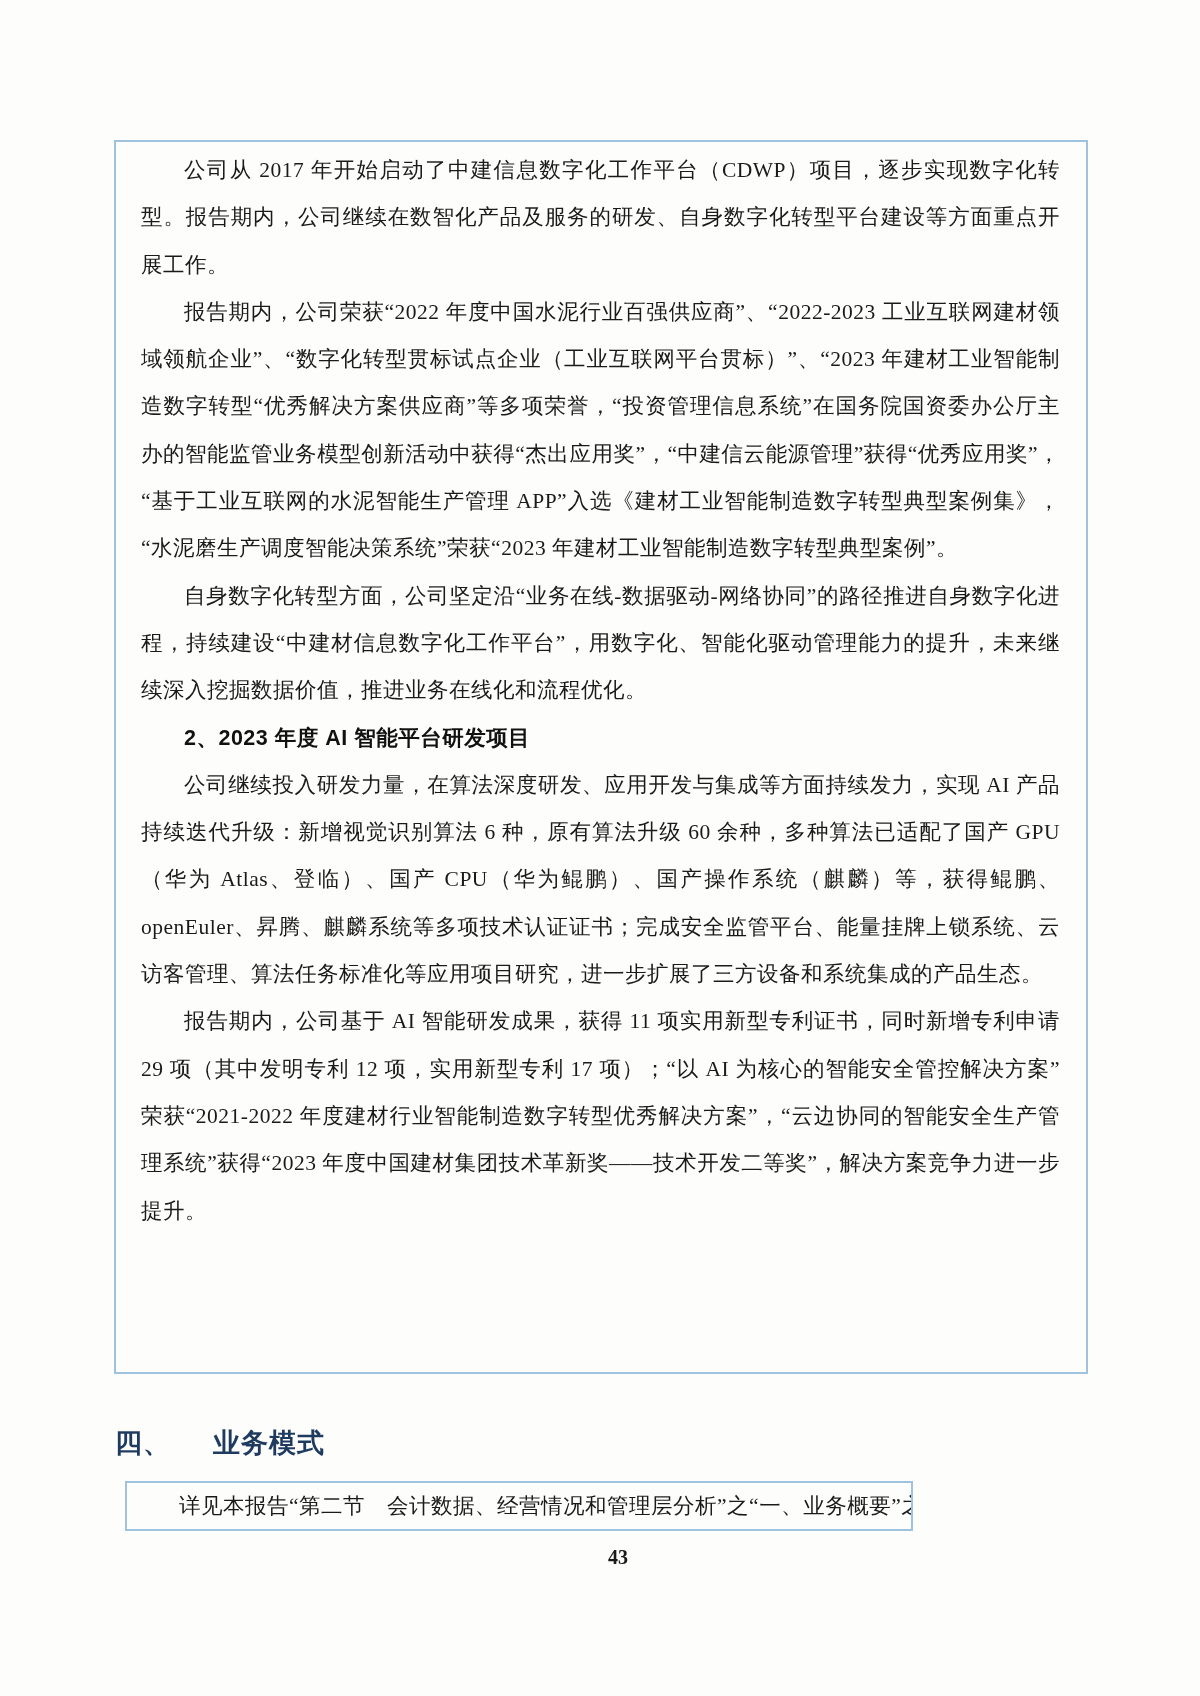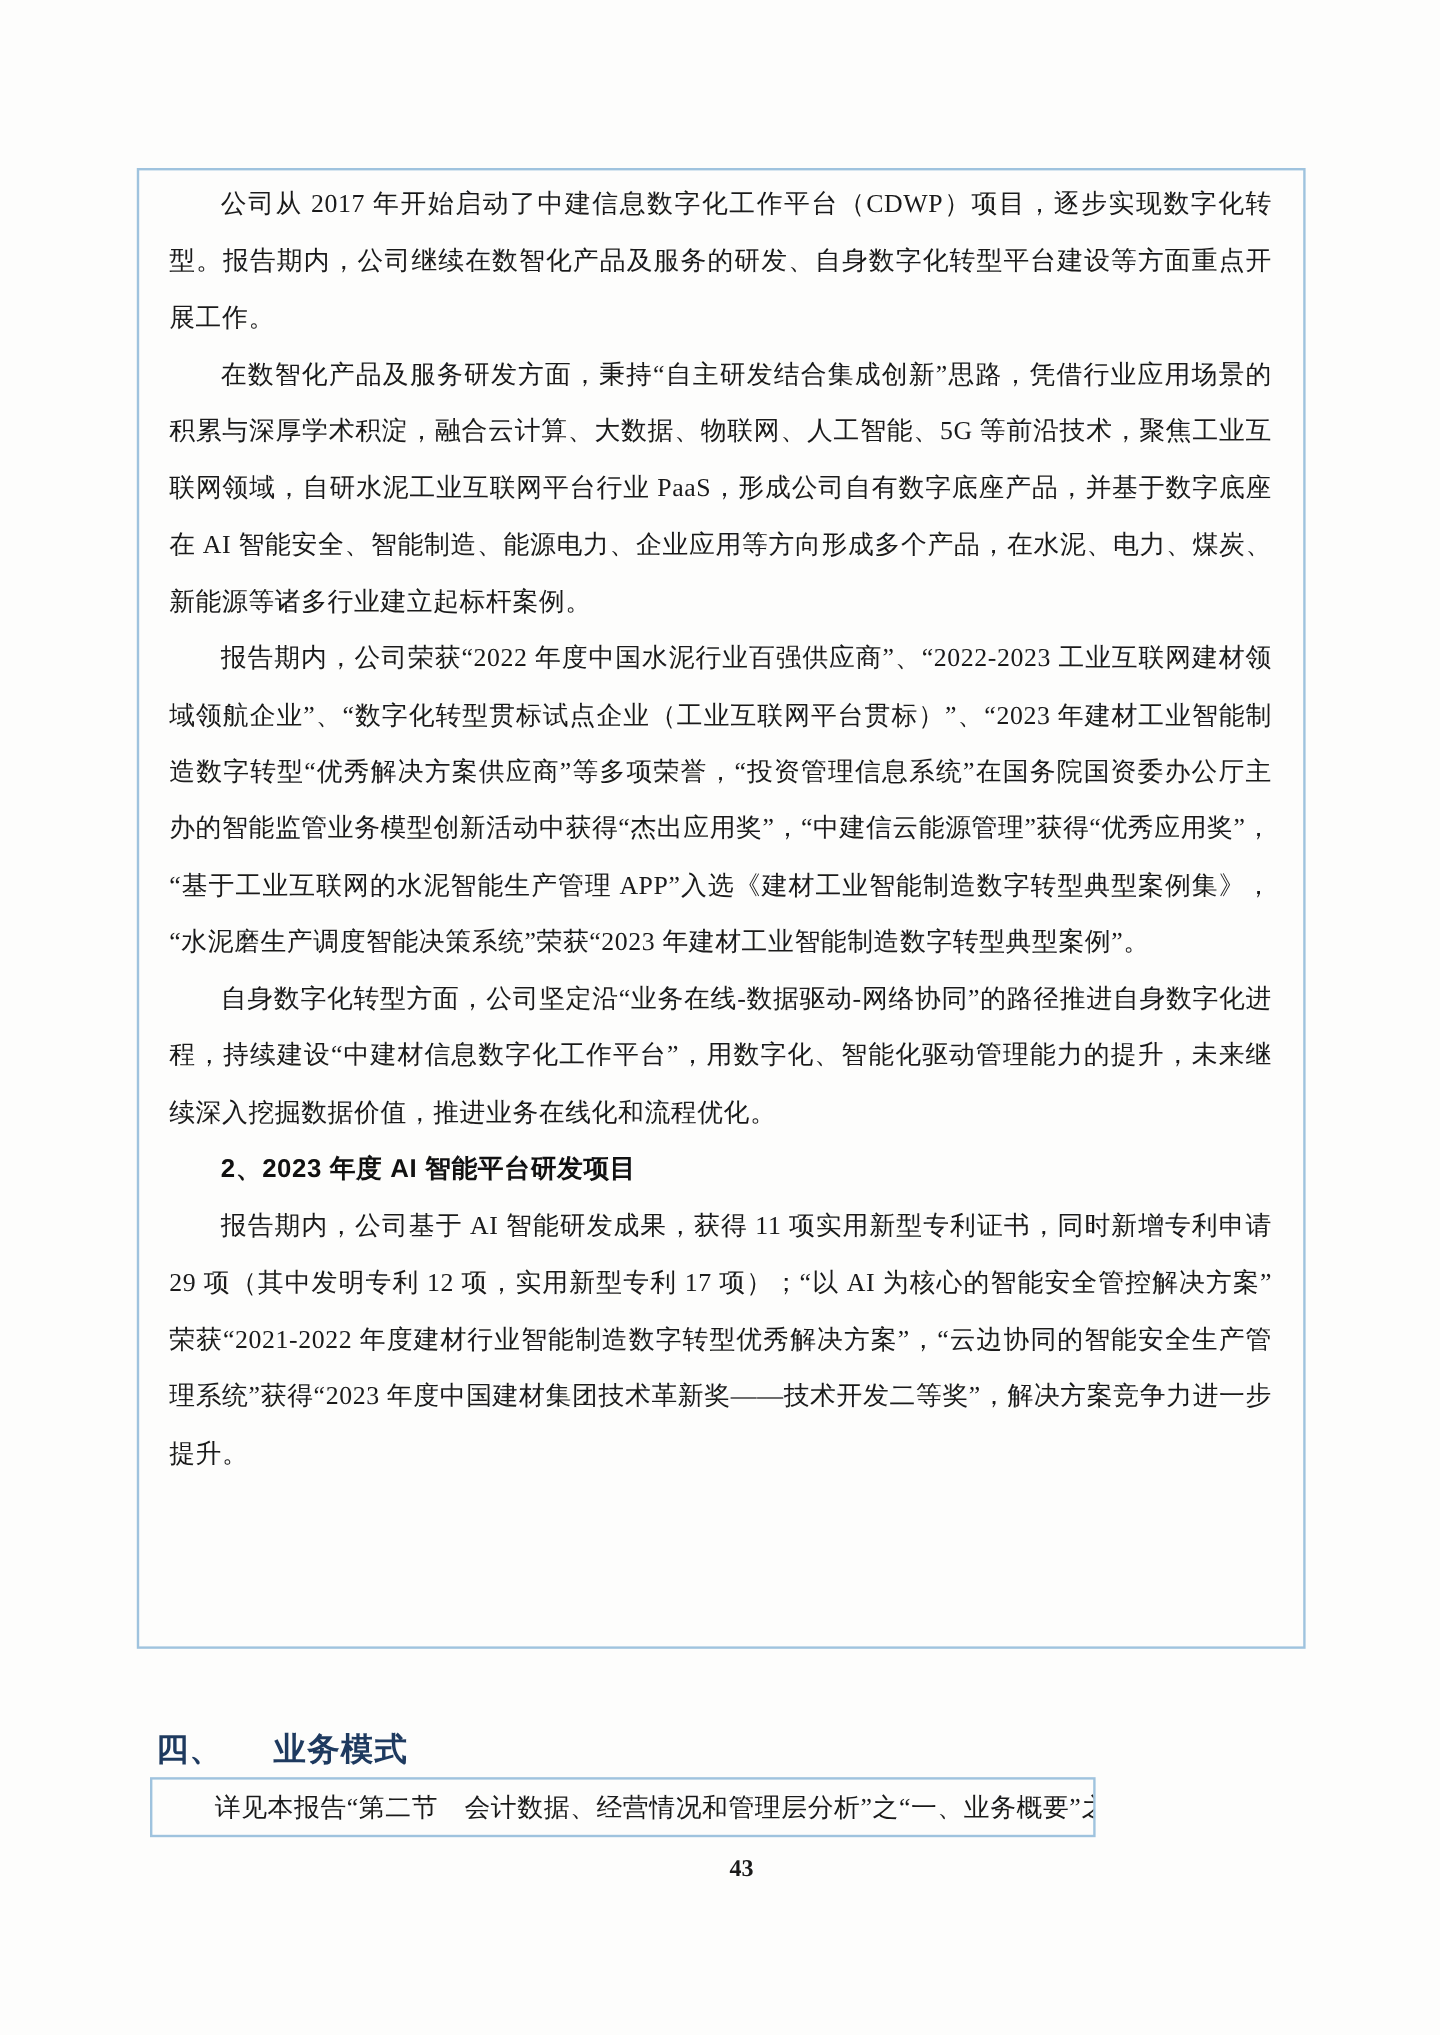--- a/index.html
+++ b/index.html
@@ -40,21 +40,21 @@
   .para.sub {
     font-family: "Liberation Sans", "DejaVu Sans", sans-serif;
     font-weight: 700;
     font-size: 21.5px;
     color: #111111;
   }
   .section-heading {
     position: absolute;
     left: 114px;
     top: 1424px;
-    margin: 16px;
+    margin: 1px;
     font-family: "Liberation Sans", "DejaVu Sans", sans-serif;
     font-size: 27px;
     font-weight: 700;
     line-height: 36px;
     letter-spacing: 1px;
     color: #1e3a5f;
   }
   .section-heading .num { margin-right: 42px; }
   .box-note {
     left: 125px;
@@ -84,24 +84,24 @@
     font-weight: bold;
   }
 </style>
 </head>
 <body>
 
 <div class="page">
 
   <section class="box box-main">
     <p class="para">公司从 2017 年开始启动了中建信息数字化工作平台（CDWP）项目，逐步实现数字化转型。报告期内，公司继续在数智化产品及服务的研发、自身数字化转型平台建设等方面重点开展工作。</p>
-    <p class="para">在数智化产品及服务研发方面，秉持“自主研发结合集成创新”思路，凭借行业应用场景的积累与深厚学术积淀，融合云计算、大数据、物联网、人工智能、5G 等前沿技术，聚焦工业互联网领域，自研水泥工业互联网平台行业 PaaS，形成公司自有数字底座产品，并基于数字底座在 AI 智能安全、智能制造、能源电力、企业应用等方向形成多个产品，在水泥、电力、煤炭、新能源等诸多行业建立起标杆案例。</p>
     <p class="para">报告期内，公司荣获“2022 年度中国水泥行业百强供应商”、“2022-2023 工业互联网建材领域领航企业”、“数字化转型贯标试点企业（工业互联网平台贯标）”、“2023 年建材工业智能制造数字转型“优秀解决方案供应商”等多项荣誉，“投资管理信息系统”在国务院国资委办公厅主办的智能监管业务模型创新活动中获得“杰出应用奖”，“中建信云能源管理”获得“优秀应用奖”，“基于工业互联网的水泥智能生产管理 APP”入选《建材工业智能制造数字转型典型案例集》，“水泥磨生产调度智能决策系统”荣获“2023 年建材工业智能制造数字转型典型案例”。</p>
     <p class="para">自身数字化转型方面，公司坚定沿“业务在线-数据驱动-网络协同”的路径推进自身数字化进程，持续建设“中建材信息数字化工作平台”，用数字化、智能化驱动管理能力的提升，未来继续深入挖掘数据价值，推进业务在线化和流程优化。</p>
     <p class="para sub">2、2023 年度 AI 智能平台研发项目</p>
+    <p class="para">公司继续投入研发力量，在算法深度研发、应用开发与集成等方面持续发力，实现 AI 产品持续迭代升级：新增视觉识别算法 6 种，原有算法升级 60 余种，多种算法已适配了国产 GPU（华为 Atlas、登临）、国产 CPU（华为鲲鹏）、国产操作系统（麒麟）等，获得鲲鹏、openEuler、昇腾、麒麟系统等多项技术认证证书；完成安全监管平台、能量挂牌上锁系统、云访客管理、算法任务标准化等应用项目研究，进一步扩展了三方设备和系统集成的产品生态。</p>
     <p class="para">报告期内，公司基于 AI 智能研发成果，获得 11 项实用新型专利证书，同时新增专利申请 29 项（其中发明专利 12 项，实用新型专利 17 项）；“以 AI 为核心的智能安全管控解决方案”荣获“2021-2022 年度建材行业智能制造数字转型优秀解决方案”，“云边协同的智能安全生产管理系统”获得“2023 年度中国建材集团技术革新奖——技术开发二等奖”，解决方案竞争力进一步提升。</p>
   </section>
 
   <h2 class="section-heading">
     <span class="num">四、</span><span class="title">业务模式</span>
   </h2>
 
   <section class="box box-note">
     <p class="note-line">详见本报告“第二节　会计数据、经营情况和管理层分析”之“一、业务概要”之“商业模式与经</p>
   </section>

